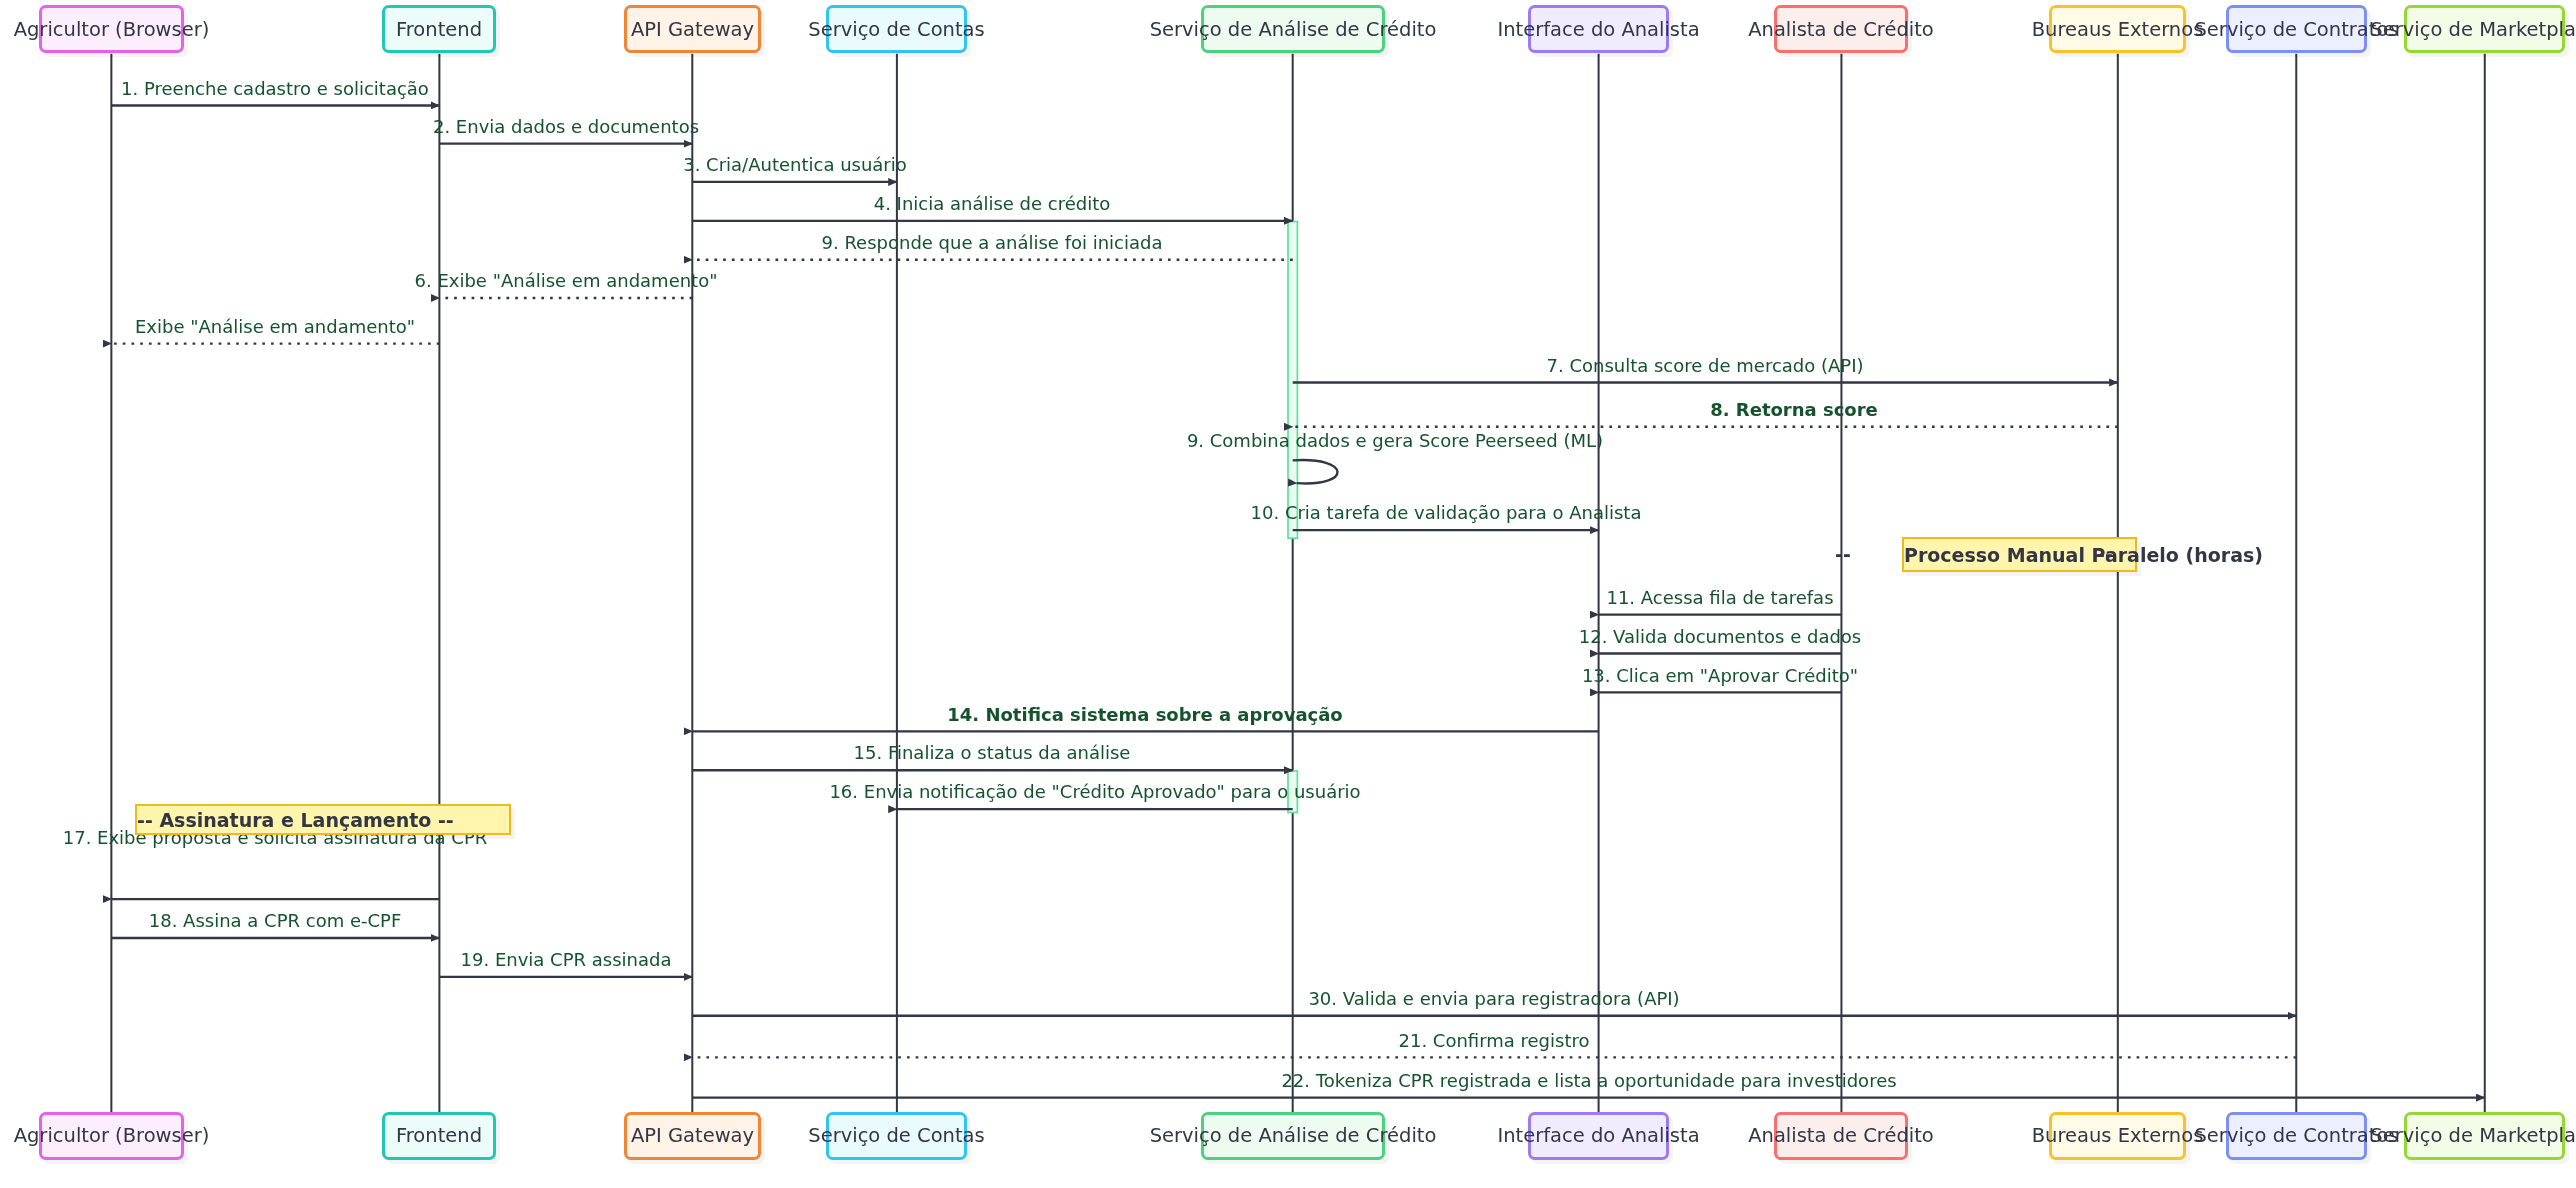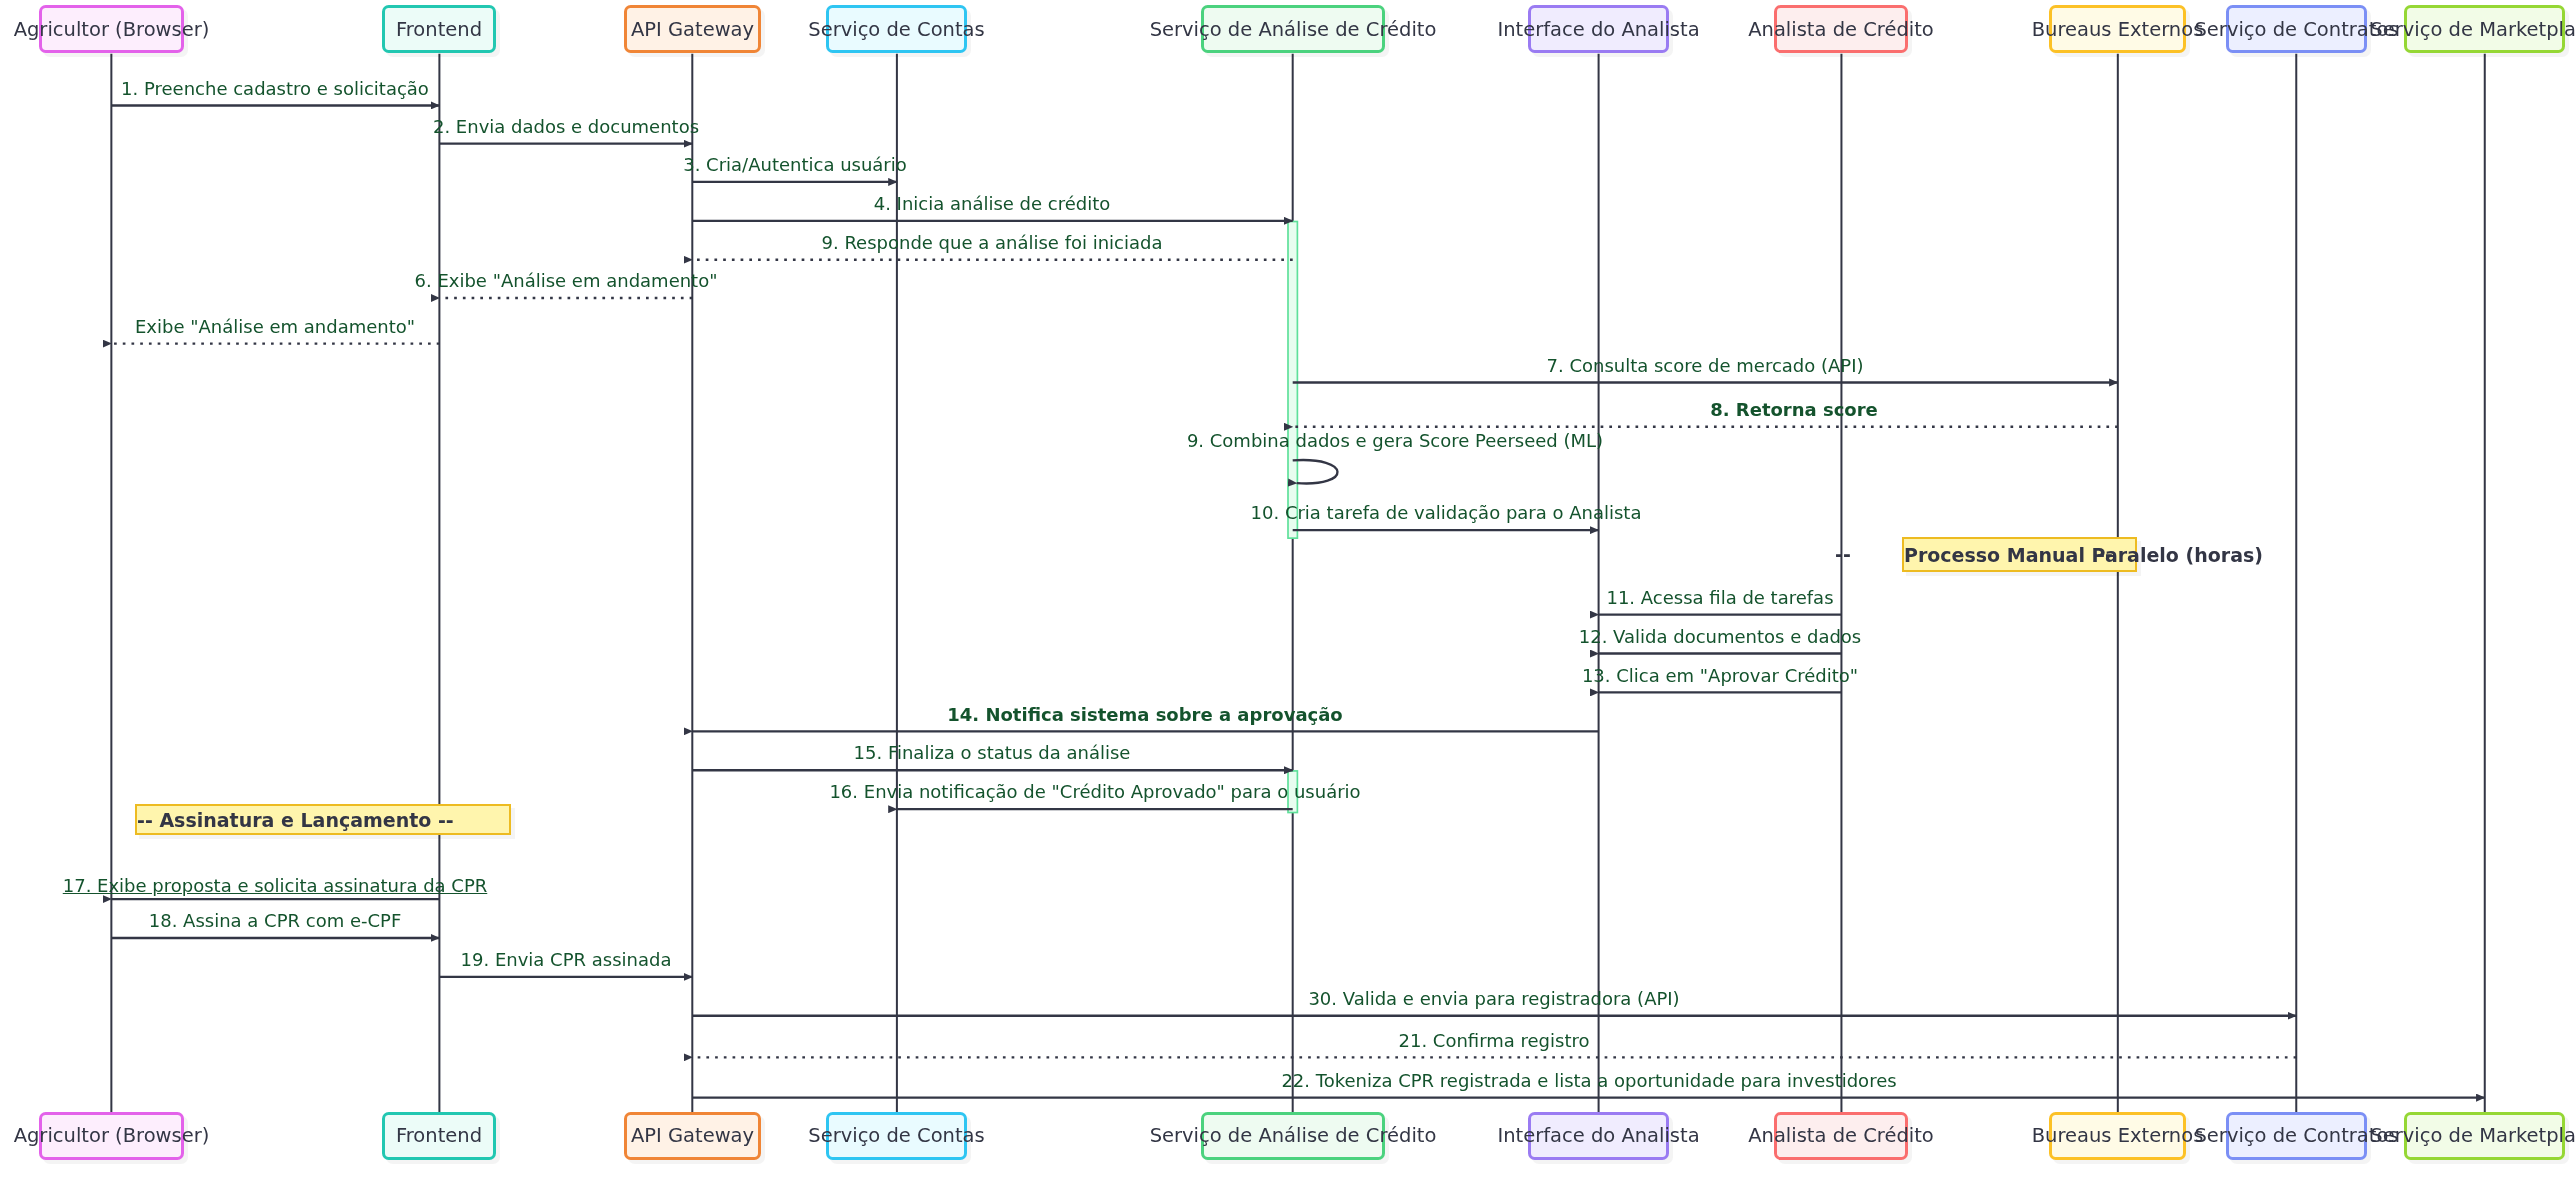--- a/index.html
+++ b/index.html
@@ -191,21 +191,21 @@
       <div class="msg-label" style="left: 1705px; top: 376px;">7. Consulta score de mercado (API)</div>
       <div class="msg-label" style="left: 1794px; top: 420px; font-weight: bold;">8. Retorna score</div>
       <div class="msg-label" style="left: 1395px; top: 451px;">9. Combina dados e gera Score Peerseed (ML)</div>
       <div class="msg-label" style="left: 1446px; top: 523px;">10. Cria tarefa de validação para o Analista</div>
       <div class="msg-label" style="left: 1720px; top: 608px;">11. Acessa fila de tarefas</div>
       <div class="msg-label" style="left: 1720px; top: 647px;">12. Valida documentos e dados</div>
       <div class="msg-label" style="left: 1720px; top: 686px;">13. Clica em "Aprovar Crédito"</div>
       <div class="msg-label" style="left: 1145px; top: 725px; font-weight: bold;">14. Notifica sistema sobre a aprovação</div>
       <div class="msg-label" style="left: 992px; top: 763px;">15. Finaliza o status da análise</div>
       <div class="msg-label" style="left: 1095px; top: 802px;">16. Envia notificação de "Crédito Aprovado" para o usuário</div>
-      <div class="msg-label" style="left: 275px; top: 896px; text-decoration: underline;">17. Exibe proposta e solicita assinatura da CPR</div>
+      <div class="msg-label" style="left: 275px; top: 848px;">17. Exibe proposta e solicita assinatura da CPR</div>
       <div class="msg-label" style="left: 275px; top: 931px;">18. Assina a CPR com e-CPF</div>
       <div class="msg-label" style="left: 566px; top: 970px;">19. Envia CPR assinada</div>
       <div class="msg-label" style="left: 1494px; top: 1009px;">30. Valida e envia para registradora (API)</div>
       <div class="msg-label" style="left: 1494px; top: 1051px;">21. Confirma registro</div>
       <div class="msg-label" style="left: 1589px; top: 1091px;">22. Tokeniza CPR registrada e lista a oportunidade para investidores</div>
     </div>
   <div id="notes-layer">
       <div class="note-box" style="left: 1857px; top: 537px; width: 235px; height: 35px;">
         <span>Processo Manual Paralelo (horas)</span>
       </div>

